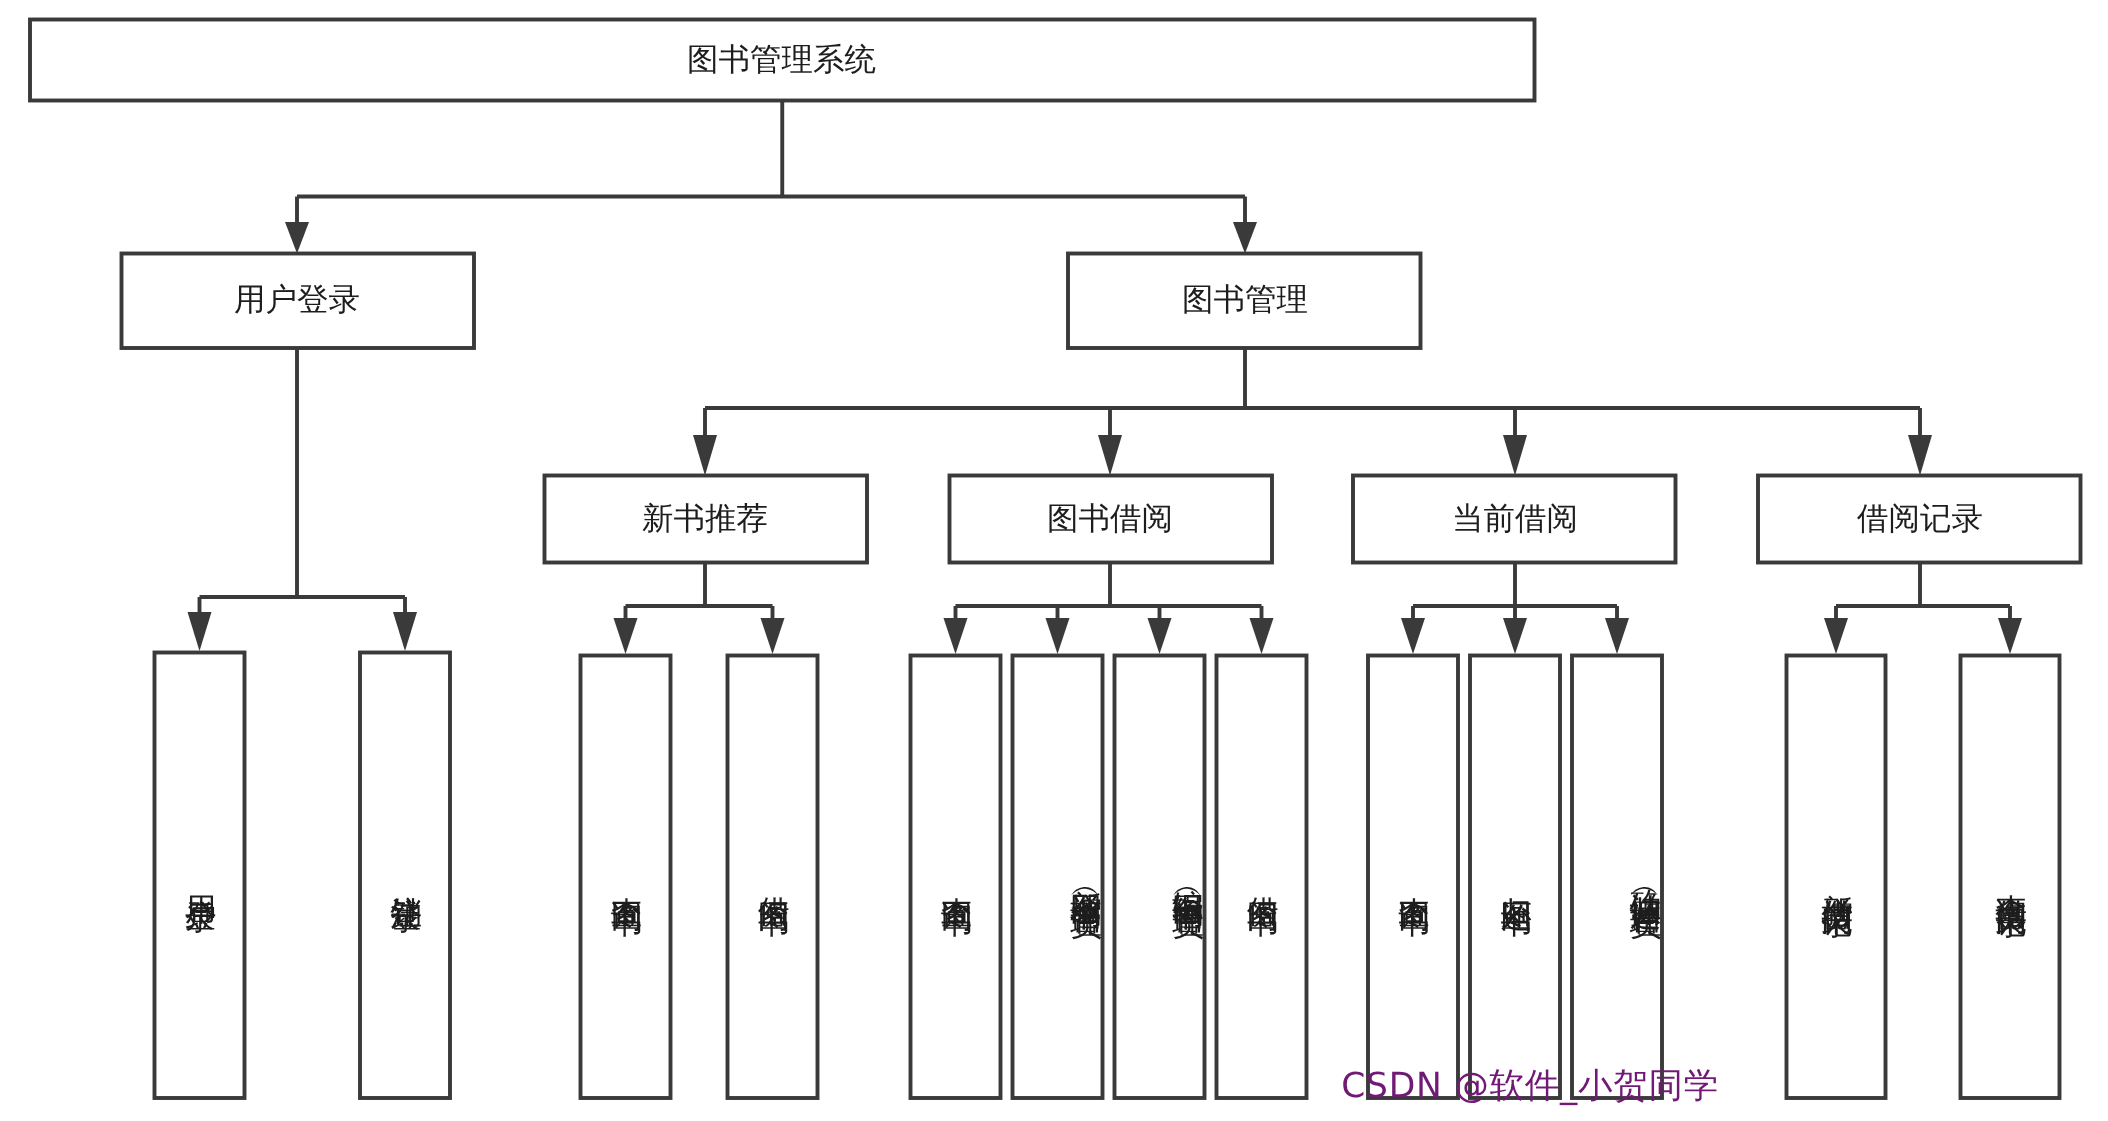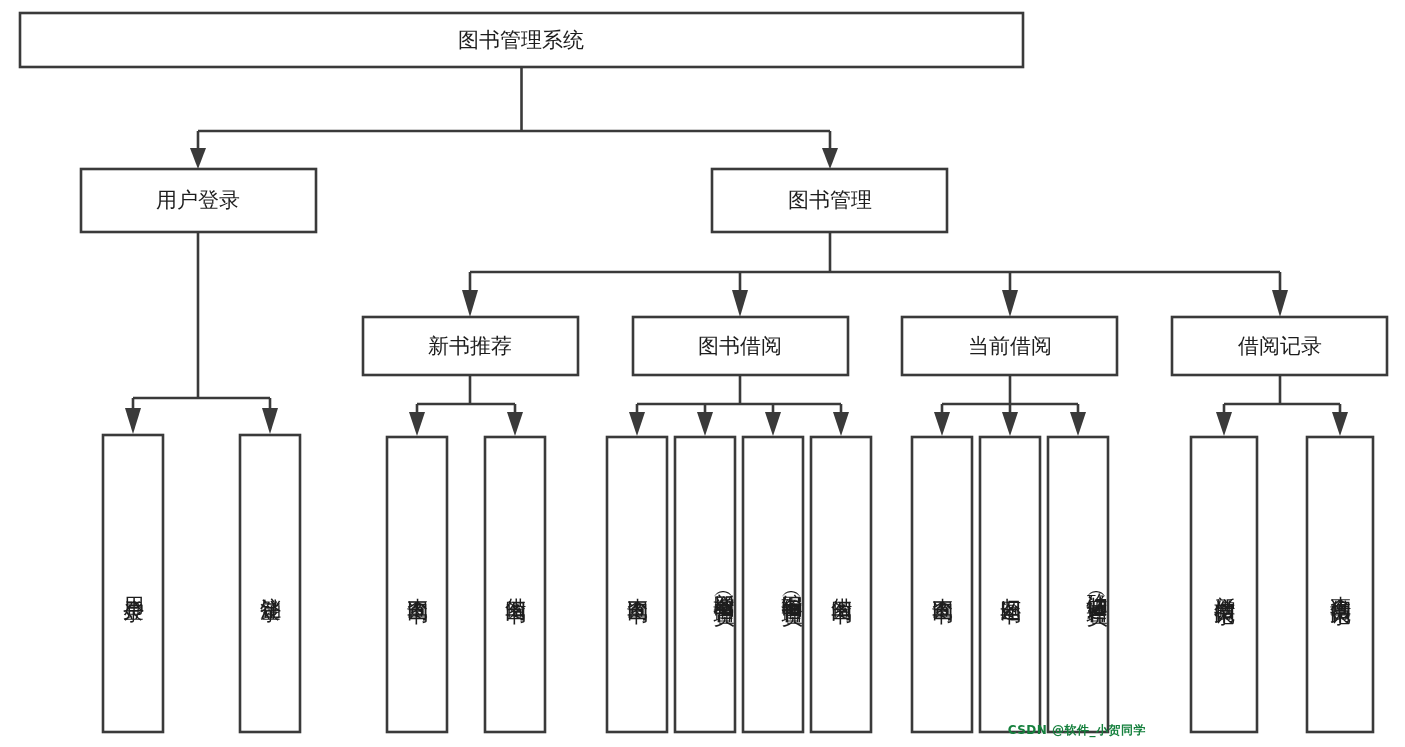--- a/index.html
+++ b/index.html
@@ -62,25 +62,24 @@
     justify-content: center;
     text-align: center;
     white-space: nowrap;
     user-select: none;
   }
   .watermark {
     position: absolute;
     right: 14px;
     bottom: 8px;
     font-family: "DejaVu Sans", "Liberation Sans", sans-serif;
-    font-size: 12px;
-    color: #15803d;
+    font-size: 23px;
+    color: #701a75;
     letter-spacing: 0.5px;
     white-space: nowrap;
-    font-weight: bold;
   }
 </style>
 </head>
 <body>
 
 <div id="diagram-root">
 
   <svg id="tree-svg" viewBox="0 0 1405 747">
 
     <g>

